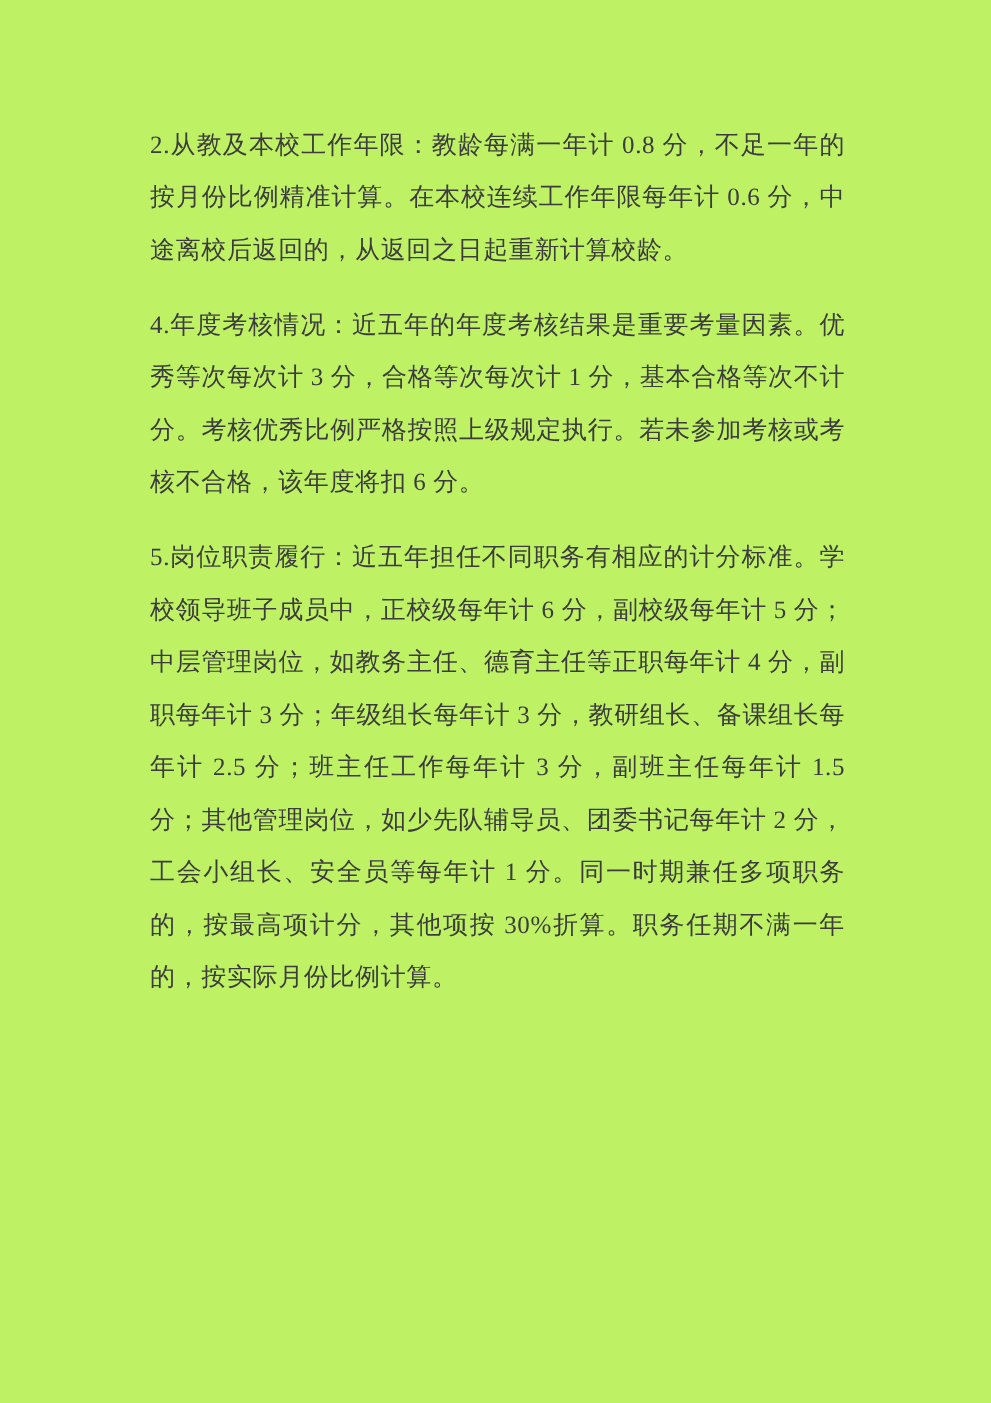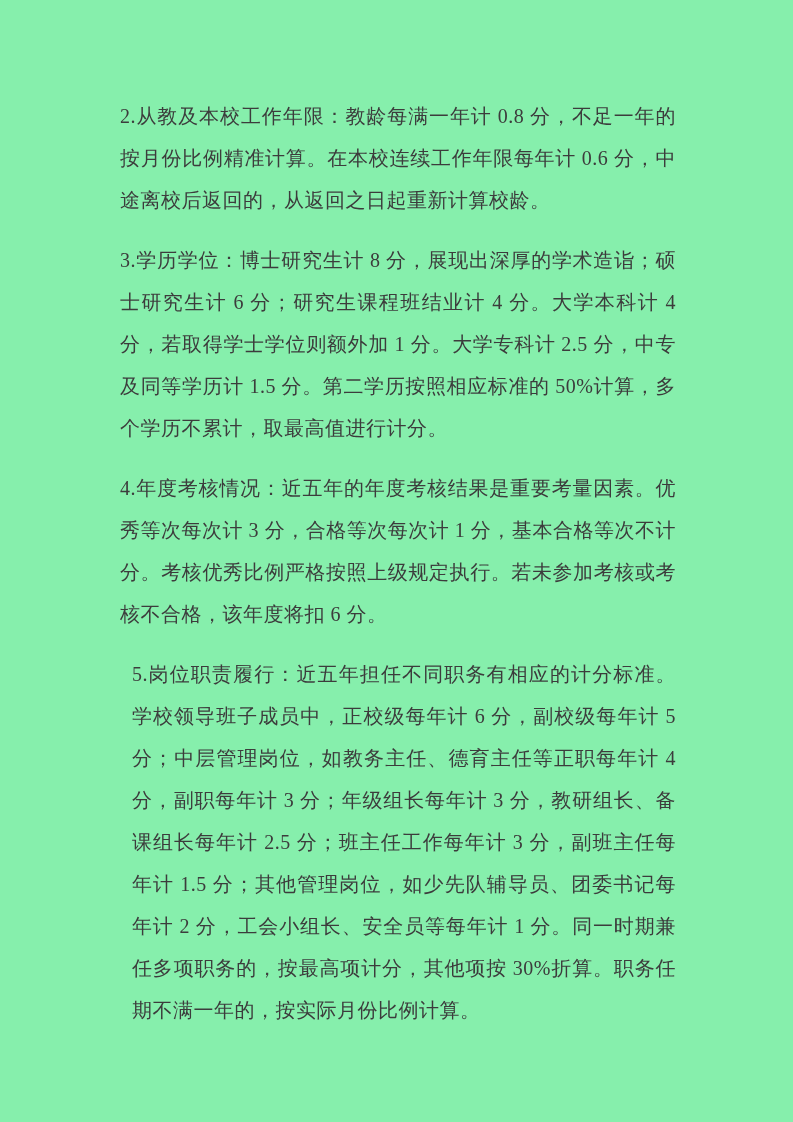--- a/index.html
+++ b/index.html
@@ -9,40 +9,38 @@
   }
   body {
     width: 793px;
     height: 1122px;
     overflow: hidden;
   }
   .page {
     box-sizing: border-box;
     width: 793px;
     height: 1122px;
-    background: #86efac;
+    background: #bef264;
     padding: 95px 117px 0 120px;
   }
   .para {
     font-family: "Liberation Serif", "DejaVu Serif", serif;
     font-size: 20px;
     line-height: 42px;
     color: #3c3c3c;
     text-align: justify;
     text-justify: inter-ideograph;
     text-align-last: left;
     margin: 0 0 18px 0;
     letter-spacing: 0.5px;
   }
   .para:last-child {
     margin-bottom: 0;
-    margin-left: 12px;
   }
 </style>
 </head>
 <body>
 
 <div class="page">
   <div class="para">2.从教及本校工作年限：教龄每满一年计 0.8 分，不足一年的按月份比例精准计算。在本校连续工作年限每年计 0.6 分，中途离校后返回的，从返回之日起重新计算校龄。</div>
-  <div class="para">3.学历学位：博士研究生计 8 分，展现出深厚的学术造诣；硕士研究生计 6 分；研究生课程班结业计 4 分。大学本科计 4 分，若取得学士学位则额外加 1 分。大学专科计 2.5 分，中专及同等学历计 1.5 分。第二学历按照相应标准的 50%计算，多个学历不累计，取最高值进行计分。</div>
   <div class="para">4.年度考核情况：近五年的年度考核结果是重要考量因素。优秀等次每次计 3 分，合格等次每次计 1 分，基本合格等次不计分。考核优秀比例严格按照上级规定执行。若未参加考核或考核不合格，该年度将扣 6 分。</div>
   <div class="para">5.岗位职责履行：近五年担任不同职务有相应的计分标准。学校领导班子成员中，正校级每年计 6 分，副校级每年计 5 分；中层管理岗位，如教务主任、德育主任等正职每年计 4 分，副职每年计 3 分；年级组长每年计 3 分，教研组长、备课组长每年计 2.5 分；班主任工作每年计 3 分，副班主任每年计 1.5 分；其他管理岗位，如少先队辅导员、团委书记每年计 2 分，工会小组长、安全员等每年计 1 分。同一时期兼任多项职务的，按最高项计分，其他项按 30%折算。职务任期不满一年的，按实际月份比例计算。</div>
 </div>
 
 </body></html>

